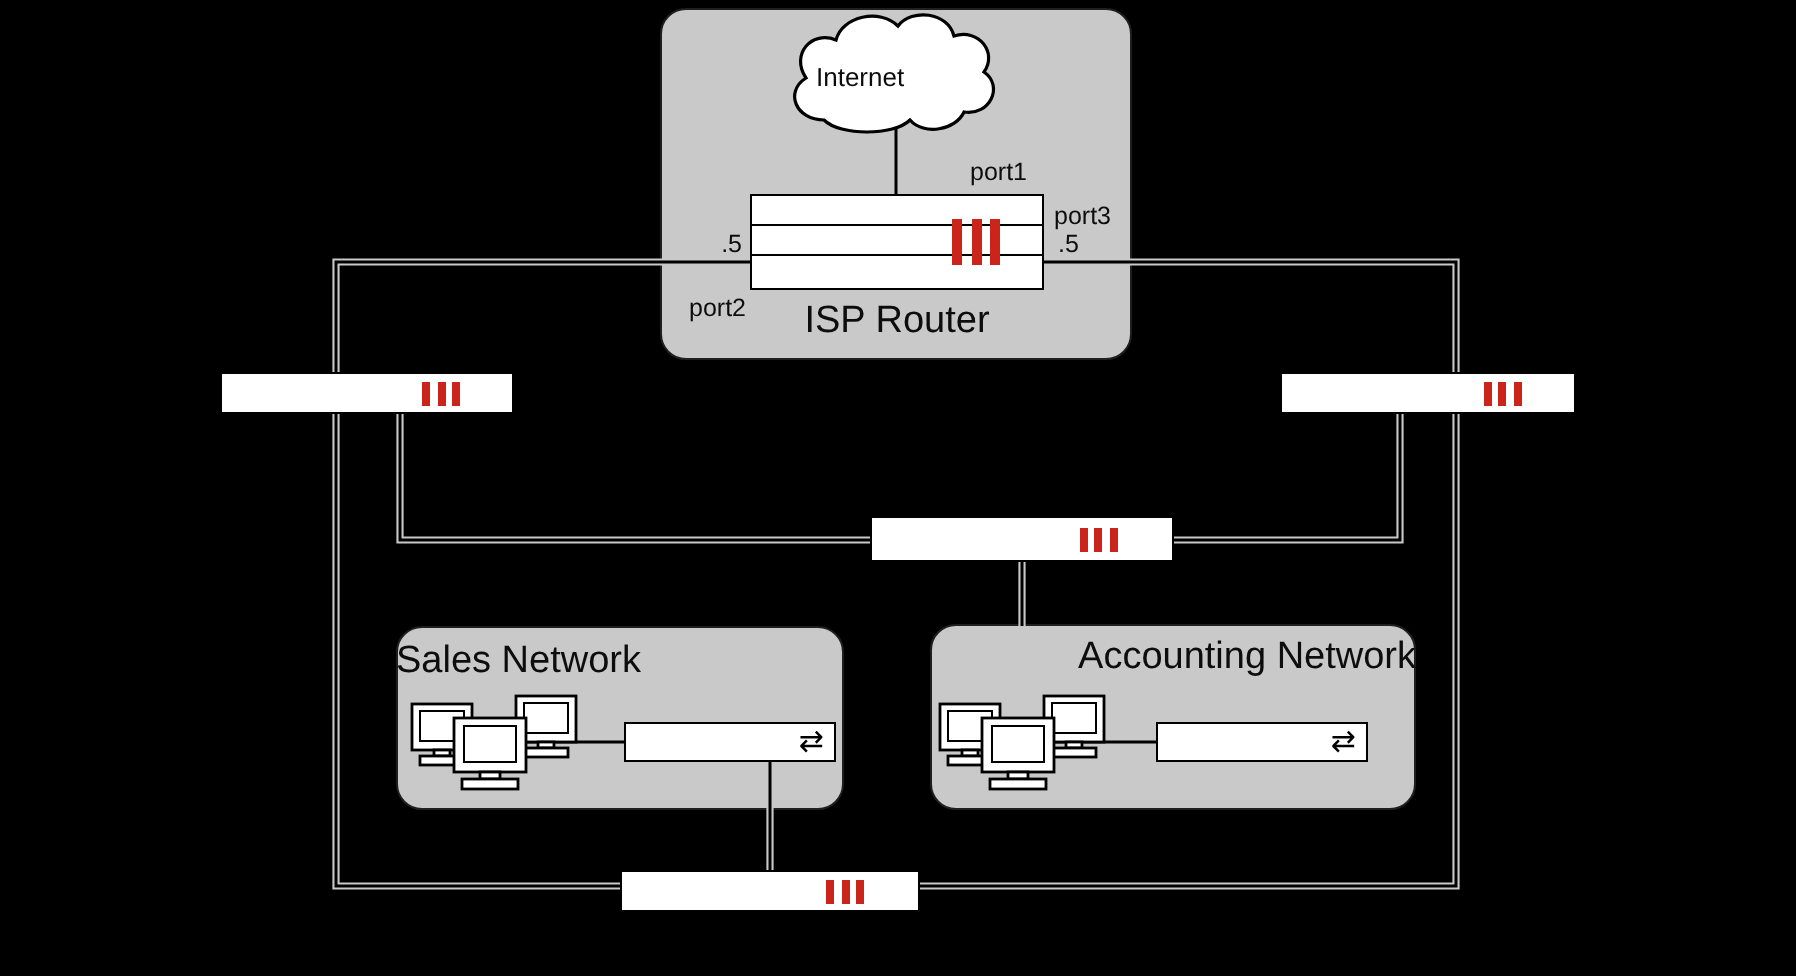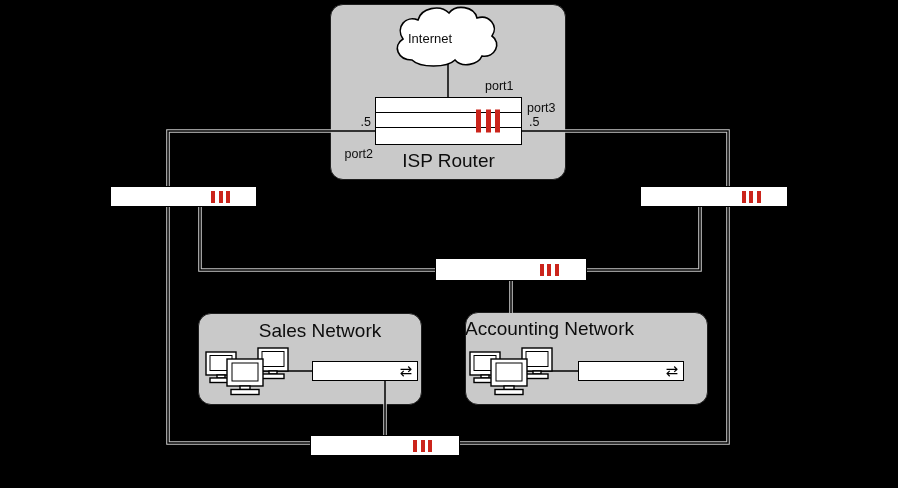--- a/index.html
+++ b/index.html
@@ -114,15 +114,15 @@
     <span class="arr">⇄</span>
   </div>
 
   <div class="lbl" style="left:408px;top:31px;width:80px;text-align:left;font-size:13px;">Internet</div>
   <div class="lbl" style="left:453px;top:79px;padding-left:32px;">port1</div>
   <div class="lbl" style="left:336px;top:101px;width:37px;text-align:right;margin-top:46px;">port2</div>
   <div class="lbl" style="left:347px;top:115px;width:24px;text-align:right;">.5</div>
   <div class="lbl" style="left:527px;top:101px;">port3</div>
   <div class="lbl" style="left:529px;top:115px;">.5</div>
   <div class="lbl title" style="left:375px;top:150px;width:147px;text-align:center;">ISP Router</div>
-  <div class="lbl title" style="left:198px;top:320px;width:244px;text-align:center;">Sales Network</div>
-  <div class="lbl title" style="left:465px;top:318px;width:243px;text-align:left;">Accounting Network</div>
+  <div class="lbl title" style="left:198px;top:320px;width:244px;">Sales Network</div>
+  <div class="lbl title" style="left:465px;top:318px;width:243px;text-align:right;">Accounting Network</div>
 </div>
 
 </body></html>

